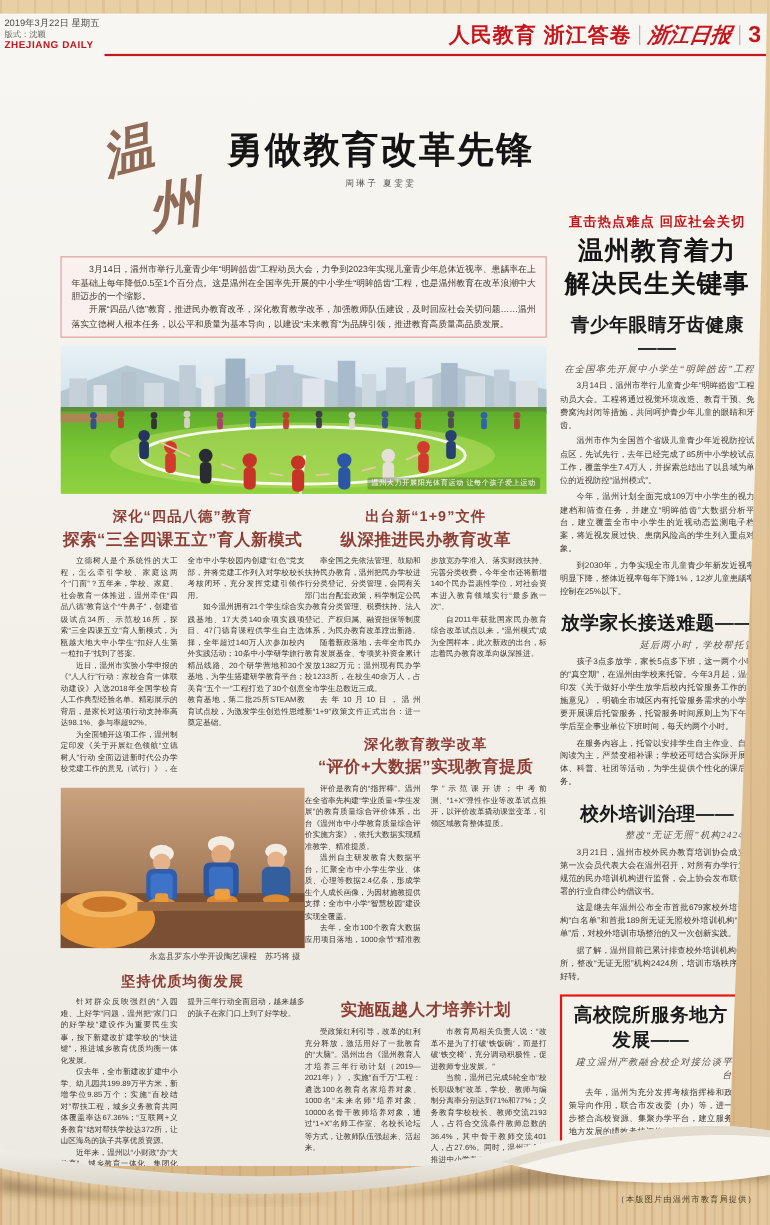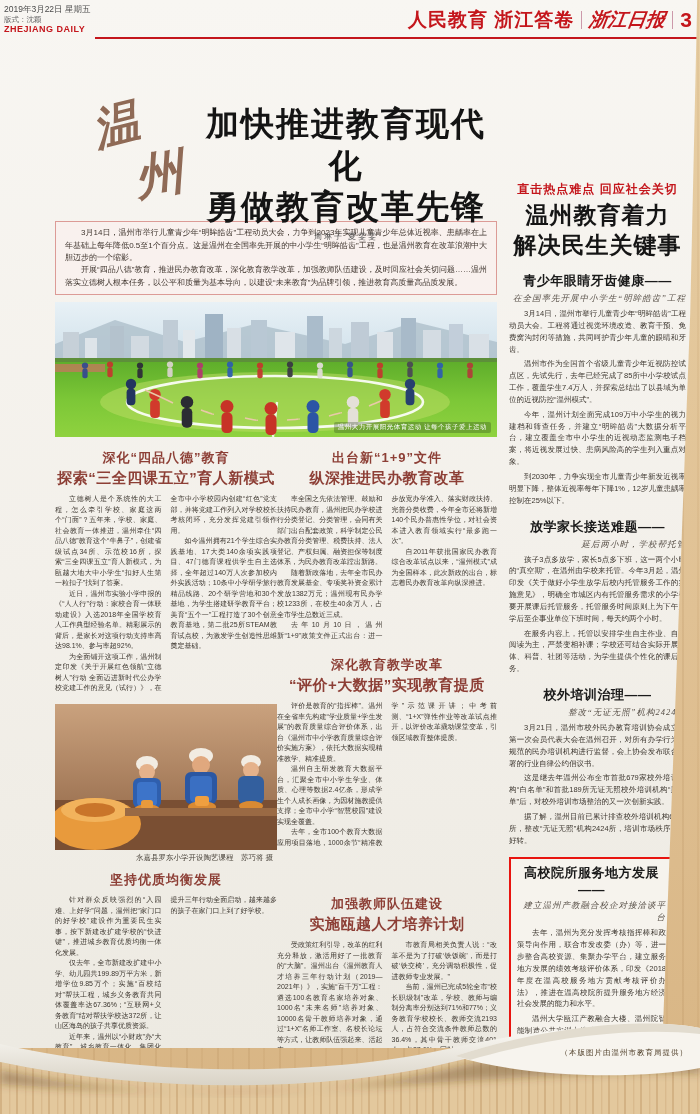--- a/index.html
+++ b/index.html
@@ -4,21 +4,21 @@
 <style>
   * { margin:0; padding:0; box-sizing:border-box; }
   html,body { width:700px; height:1114px; overflow:hidden; }
   body { font-family:"Liberation Sans", sans-serif; position:relative;
          background:
            repeating-linear-gradient(90deg, rgba(150,105,55,.12) 0 2px, rgba(0,0,0,0) 2px 15px, rgba(170,125,70,.10) 15px 17px, rgba(0,0,0,0) 17px 31px),
            linear-gradient(180deg,#e8cfa4,#e0c194 55%,#d8b584);
   }
 
   
-  .page { position:absolute; left:0; top:0; width:700px; height:1048px; z-index:1;
+  .page { position:absolute; left:0; top:12px; width:700px; height:1048px; z-index:1;
           background:linear-gradient(180deg,#f8f6f2,#f3f0ea 55%,#edeae2);
           clip-path:polygon(0 0, 99.6% 0, 98.6% 30%, 94.6% 100%, 0 100%);
           filter:drop-shadow(5px 4px 7px rgba(70,45,20,.45)); }
 
   
   .masthead { display:flex; justify-content:space-between; align-items:flex-end; padding:4px 8px 0 4px; }
   .mh-left { font-size:8.5px; color:#4a4a4a; line-height:1.25; }
   .mh-designer { font-size:7.5px; color:#666; }
   .mh-en { color:#c4161c; font-weight:bold; font-size:9px; letter-spacing:.5px; }
   .mh-right { display:flex; align-items:center; gap:7px; padding-bottom:2px; }
@@ -65,29 +65,29 @@
   .a3 { margin-top:10px; } .a5 { margin-top:46px; } .a4 { margin-top:8px; }
 
   .photo2 { width:222px; height:146px; margin-top:8px; }
   .photo2-cap { font-size:7.5px; color:#4a443c; text-align:right; margin-top:3px; padding-right:4px; }
 
   
   .rc-kicker { text-align:center; color:#c4161c; font-size:12px; font-weight:bold; letter-spacing:1px; }
   .rc-title { text-align:center; font-size:23px; font-weight:bold; color:#151515; line-height:1.3; letter-spacing:1px; margin-top:3px; }
   .rc-intro { margin-top:9px; font-size:7.5px; line-height:1.6; color:#3c362f; text-align:justify; text-indent:2em; }
   .rc-sec { margin-top:11px; }
-  .rc-sec h4, .hl-box h4 { text-align:center; font-size:13px; color:#1a1a1a; letter-spacing:.5px; }
+  .rc-sec h4, .hl-box h4 { text-align:center; font-size:17px; color:#1a1a1a; letter-spacing:.5px; }
   .rc-sub { display:block; text-align:right; font-size:8.5px; color:#5a524a; font-style:italic;
             font-family:"Liberation Serif", serif; margin-top:3px; letter-spacing:1px; }
   .rc-sec p, .hl-box p { font-size:7.5px; line-height:1.58; color:#3c362f; text-align:justify; text-indent:2em; margin-top:3px; }
   .hl-box { margin-top:11px; margin-right:12px; border:2.5px solid #e8140f; padding:5px 6px 7px; background:#f6f3ed; }
 
   
   .curl { position:absolute; left:0; top:1004px; width:700px; height:110px; z-index:3; pointer-events:none; }
-  .credit { position:absolute; right:12px; top:1048px; z-index:4; font-size:7.5px; color:#4d3c26; letter-spacing:1px; }
+  .credit { position:absolute; right:12px; top:1086px; z-index:4; font-size:7.5px; color:#4d3c26; letter-spacing:1px; }
 </style>
 </head>
 <body>
 
 <div class="page">
 
   <div class="masthead">
     <div class="mh-left">
       <div>2019年3月22日 星期五</div>
       <div class="mh-designer">版式：沈颖</div>
@@ -106,21 +106,20 @@
   <div class="content">
 
     <div class="main-area">
 
       <div class="hero">
         <div class="calli">
           <span class="c1">温</span>
           <span class="c2">州</span>
         </div>
         <div class="hero-head">
-          <h1>加快推进教育现代化</h1>
           <h1>勇做教育改革先锋</h1>
           <div class="byline">周琳子 夏雯雯</div>
         </div>
       </div>
 
       <div class="lede-box">
         <p>3月14日，温州市举行儿童青少年“明眸皓齿”工程动员大会，力争到2023年实现儿童青少年总体近视率、患龋率在上年基础上每年降低0.5至1个百分点。这是温州在全国率先开展的中小学生“明眸皓齿”工程，也是温州教育在改革浪潮中大胆迈步的一个缩影。</p>
         <p>开展“四品八德”教育，推进民办教育改革，深化教育教学改革，加强教师队伍建设，及时回应社会关切问题……温州落实立德树人根本任务，以公平和质量为基本导向，以建设“未来教育”为品牌引领，推进教育高质量高品质发展。</p>
       </div>
 
@@ -281,21 +280,20 @@
             <div class="kicker">深化教育教学改革</div>
             <div class="atitle">“评价+大数据”实现教育提质</div>
             <div class="abody h3b">
               <p>评价是教育的“指挥棒”。温州在全省率先构建“学业质量+学生发展”的教育质量综合评价体系，出台《温州市中小学教育质量综合评价实施方案》，依托大数据实现精准教学、精准提质。</p>
               <p>温州自主研发教育大数据平台，汇聚全市中小学生学业、体质、心理等数据2.4亿条，形成学生个人成长画像，为因材施教提供支撑；全市中小学“智慧校园”建设实现全覆盖。</p>
               <p>去年，全市100个教育大数据应用项目落地，1000余节“精准教学”示范课开讲；中考前测、“1+X”弹性作业等改革试点推开，以评价改革撬动课堂变革，引领区域教育整体提质。</p>
             </div>
           </article>
 
           <article class="a5">
-            <div class="kicker">加强教师队伍建设</div>
             <div class="atitle">实施瓯越人才培养计划</div>
             <div class="abody h5b">
               <p>受政策红利引导，改革的红利充分释放，激活用好了一批教育的“大脑”。温州出台《温州教育人才培养三年行动计划（2019—2021年）》，实施“百千万”工程：遴选100名教育名家培养对象、1000名“未来名师”培养对象、10000名骨干教师培养对象，通过“1+X”名师工作室、名校长论坛等方式，让教师队伍强起来、活起来。</p>
               <p>市教育局相关负责人说：“改革不是为了打破‘铁饭碗’，而是打破‘铁交椅’，充分调动积极性，促进教师专业发展。”</p>
               <p>当前，温州已完成5轮全市“校长职级制”改革，学校、教师与编制分离率分别达到71%和77%；义务教育学校校长、教师交流2193人，占符合交流条件教师总数的36.4%，其中骨干教师交流401人，占27.6%。同时，温州正全域推进中小学教师“县管校聘”改革，实现教师个人成长、学校发展双提升。</p>
             </div>
           </article>
         </div>
       </div>
     </div>

